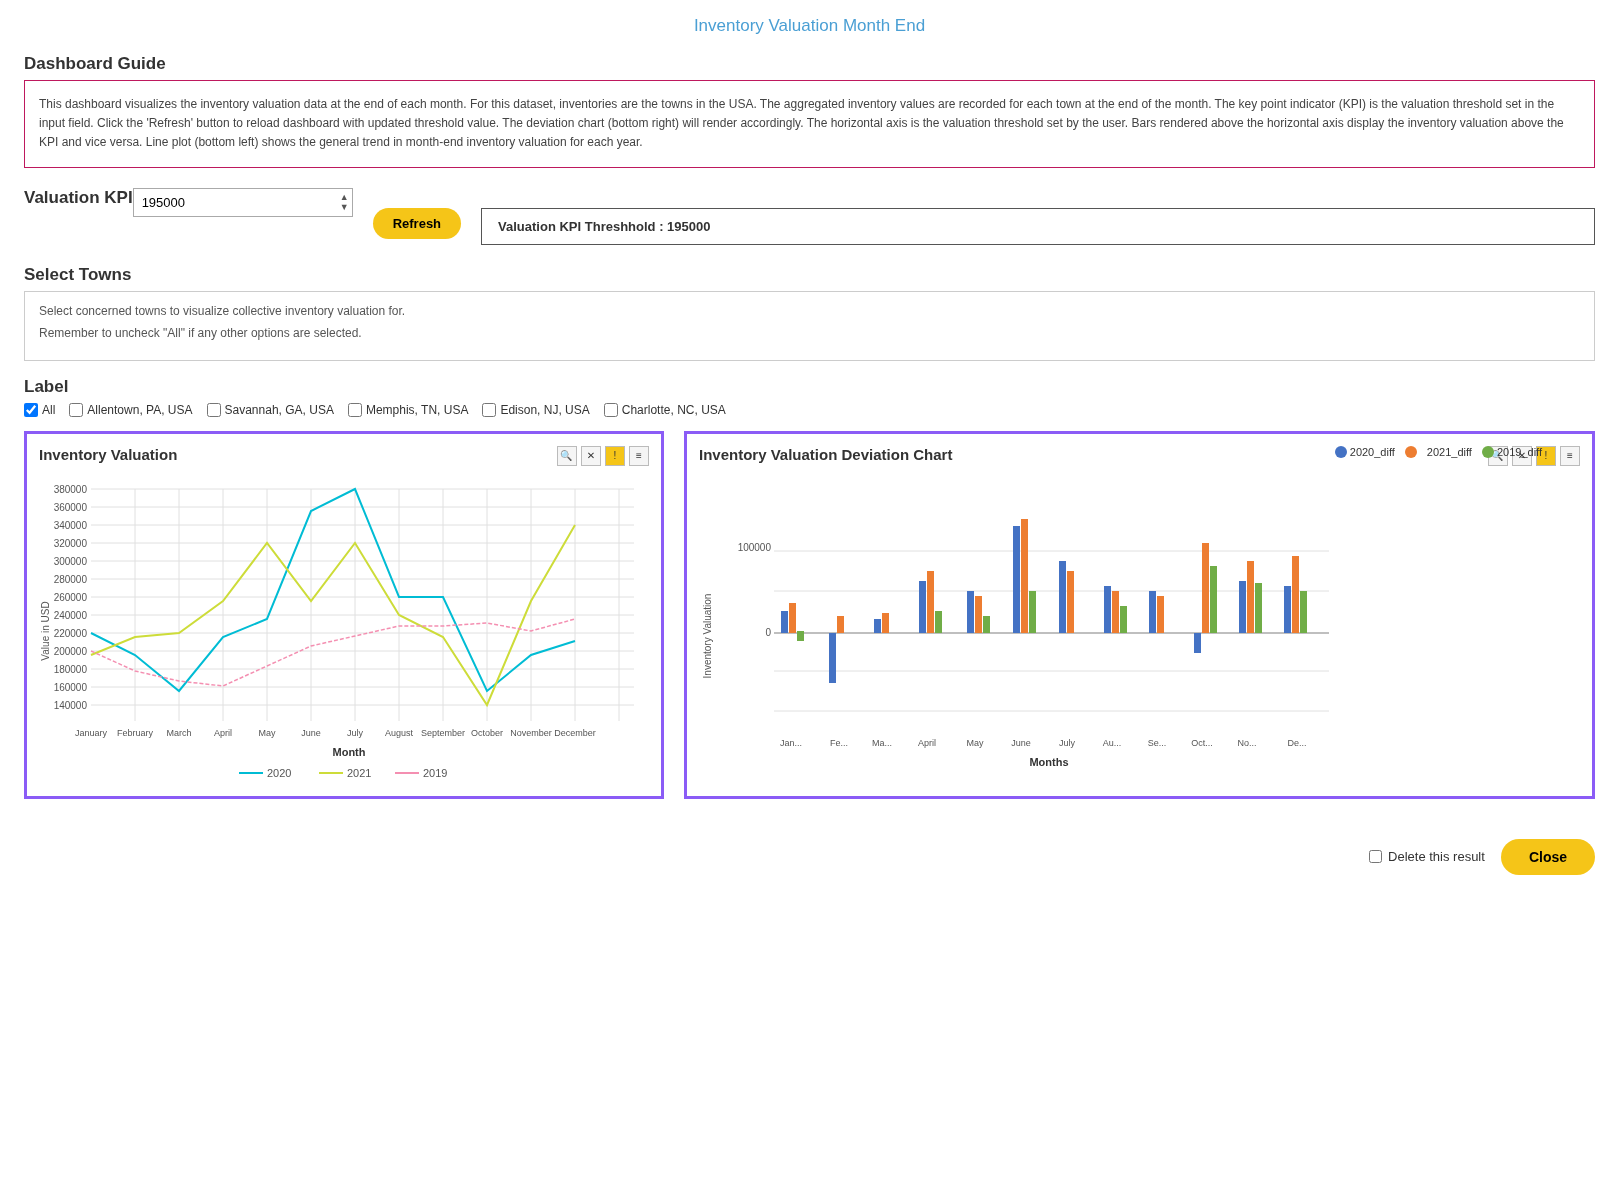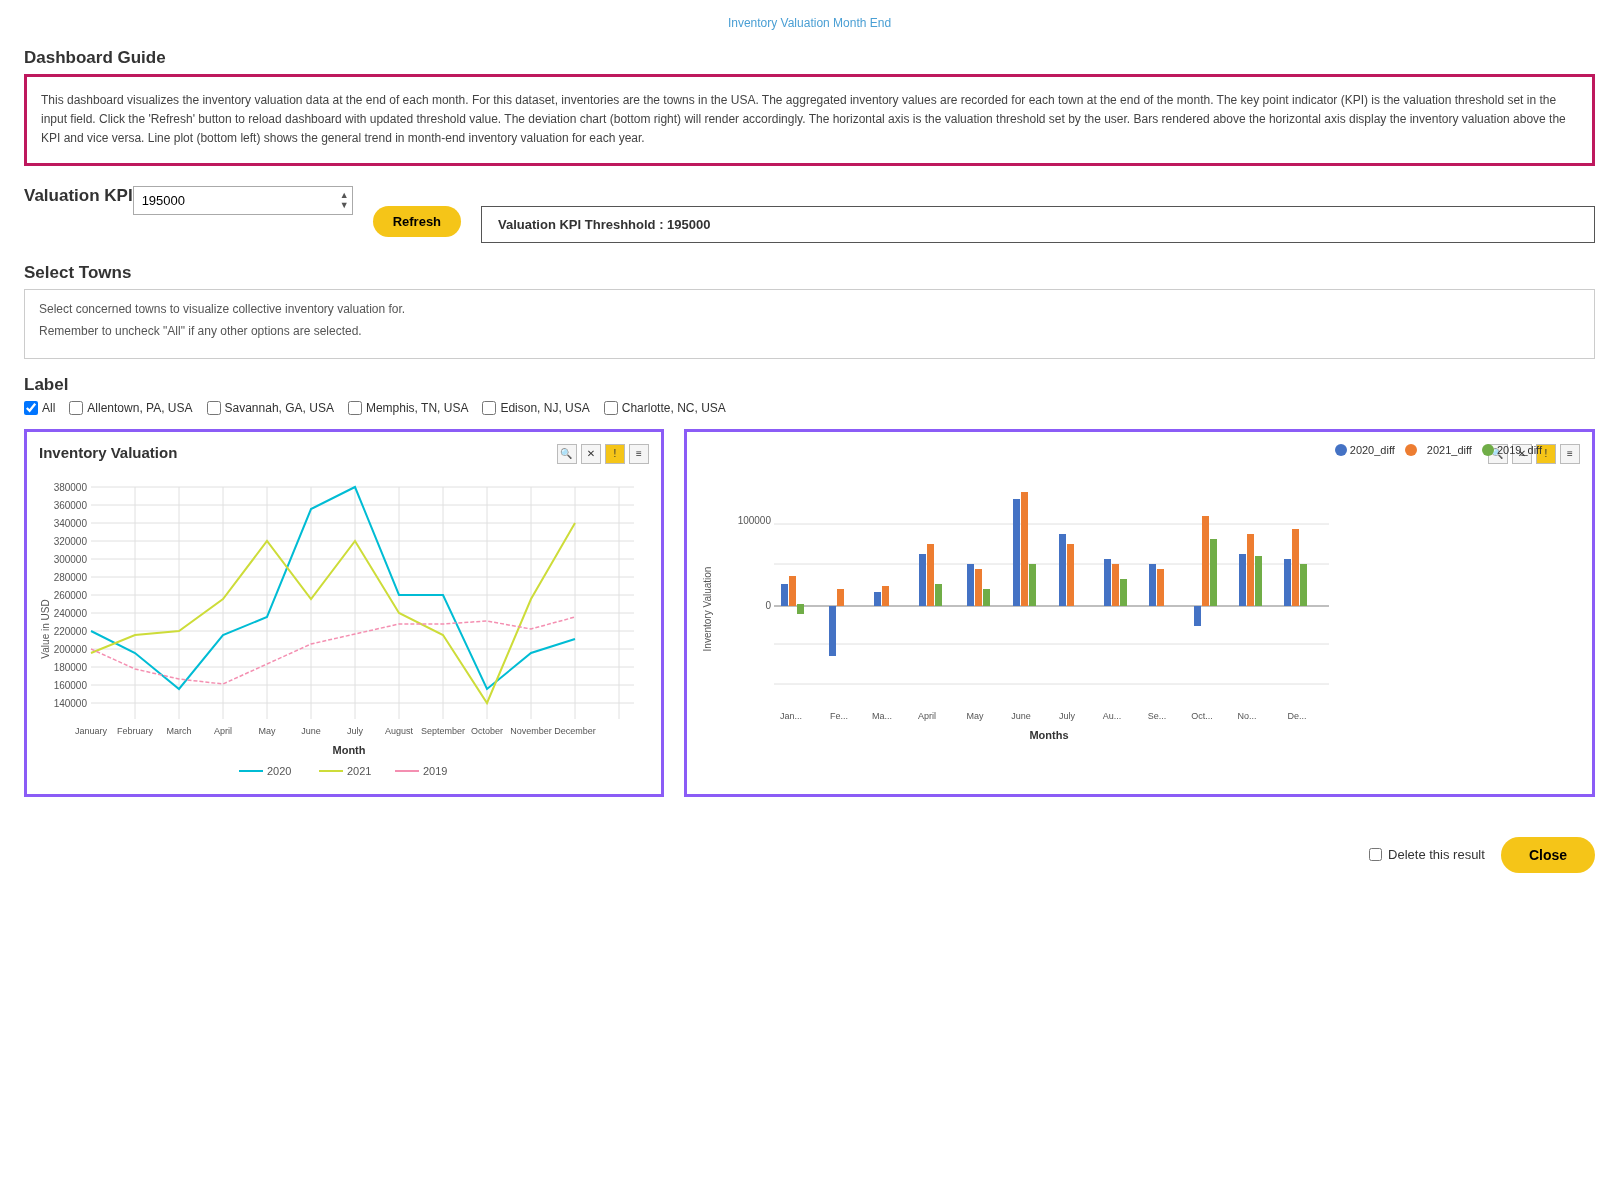--- a/index.html
+++ b/index.html
@@ -1,20 +1,20 @@
 <!DOCTYPE html>
 <html><head>
   <meta charset="utf-8">
   <style>
     * { box-sizing: border-box; margin: 0; padding: 0; }
     body { font-family: Arial, sans-serif; background: #fff; color: #333; font-size: 13px; }
     .page-wrapper { width: 1619px; min-height: 1204px; padding: 16px 24px; position: relative; }
-    .page-title { text-align: center; color: #4a9fd4; font-size: 12px; font-weight: normal; margin-bottom: 18px; }
+    .page-title { text-align: center; color: #4a9fd4; font-size: 17px; font-weight: normal; margin-bottom: 18px; }
     .section-title { font-weight: bold; font-size: 17px; margin-bottom: 6px; }
-    .dashboard-guide-box { border: 3px solid #be185d; padding: 14px; font-size: 12px; line-height: 1.6; color: #444; margin-bottom: 20px; }
+    .dashboard-guide-box { border: 1px solid #be185d; padding: 14px; font-size: 12px; line-height: 1.6; color: #444; margin-bottom: 20px; }
     .kpi-row { display: flex; align-items: flex-start; gap: 20px; margin-bottom: 20px; }
     .kpi-input-block { display: flex; flex-direction: row; }
     .kpi-input-wrapper { position: relative; width: 220px; }
     .kpi-input { width: 100%; border: 1px solid #aaa; padding: 6px 28px 6px 8px; font-size: 13px; }
     .kpi-arrows { position: absolute; right: 4px; top: 50%; transform: translateY(-50%); display: flex; flex-direction: column; font-size: 9px; color: #555; cursor: pointer; }
     .refresh-btn { background: #f5c518; border: none; border-radius: 20px; padding: 8px 20px; font-size: 13px; font-weight: bold; cursor: pointer; margin-top: 20px; }
     .kpi-display-box { flex: 1; border: 1px solid #555; padding: 10px 16px; font-size: 13px; margin-top: 20px; }
     .kpi-display-box span { font-weight: bold; }
     .select-towns-section { margin-bottom: 16px; }
     .towns-box { border: 1px solid #ccc; padding: 12px 14px; font-size: 12px; color: #555; min-height: 70px; }
@@ -179,20 +179,21 @@
         <line x1="200" y1="302" x2="224" y2="302" stroke="#00bcd4" stroke-width="2"></line>
         <text x="228" y="306" font-size="11" fill="#555">2020</text>
         <line x1="280" y1="302" x2="304" y2="302" stroke="#cddc39" stroke-width="2"></line>
         <text x="308" y="306" font-size="11" fill="#555">2021</text>
         <line x1="356" y1="302" x2="380" y2="302" stroke="#f48fb1" stroke-width="2"></line>
         <text x="384" y="306" font-size="11" fill="#555">2019</text>
       </svg>
     </div>
 
     <div class="chart-container" style="flex:1; min-width:620px;">
+      <div class="chart-title">Inventory Valuation Deviation Chart</div>
       <div class="chart-toolbar">
         <div class="chart-toolbar-btn">🔍</div>
         <div class="chart-toolbar-btn">✕</div>
         <div class="chart-toolbar-btn" style="background:#f5c518;">!</div>
         <div class="chart-toolbar-btn">≡</div>
       </div>
       
       <div style="position:absolute; top:12px; right:50px; display:flex; gap:10px; font-size:11px;">
         <div style="display:flex; align-items:center; gap:3px;padding-left:44px;">
           <div style="width:12px;height:12px;border-radius:50%;background:#4472c4;"></div>

